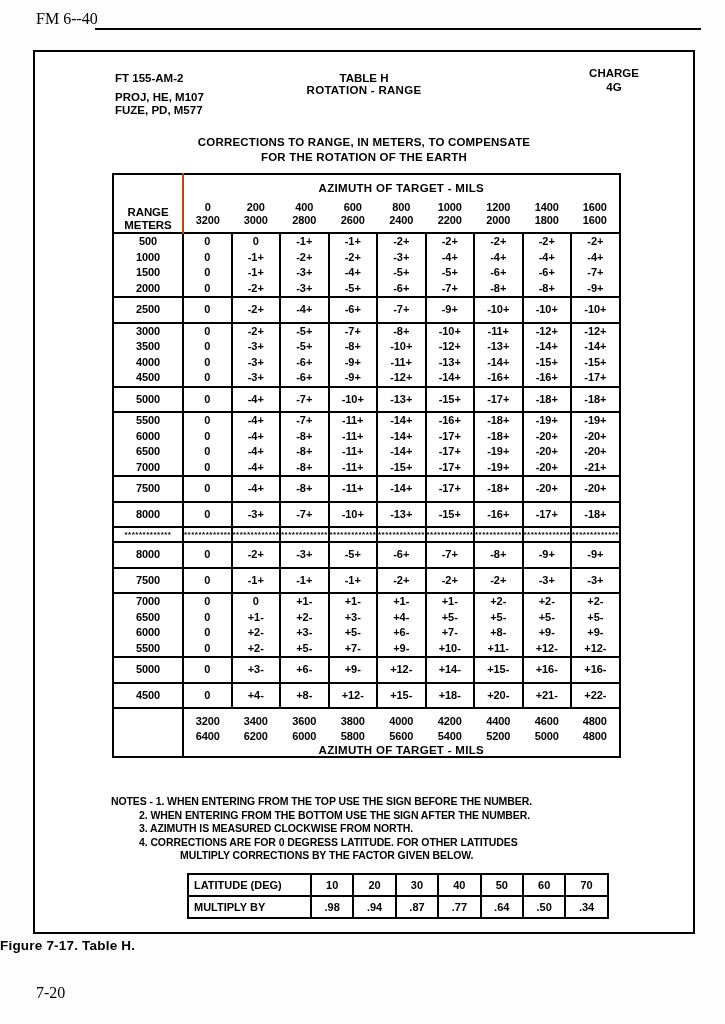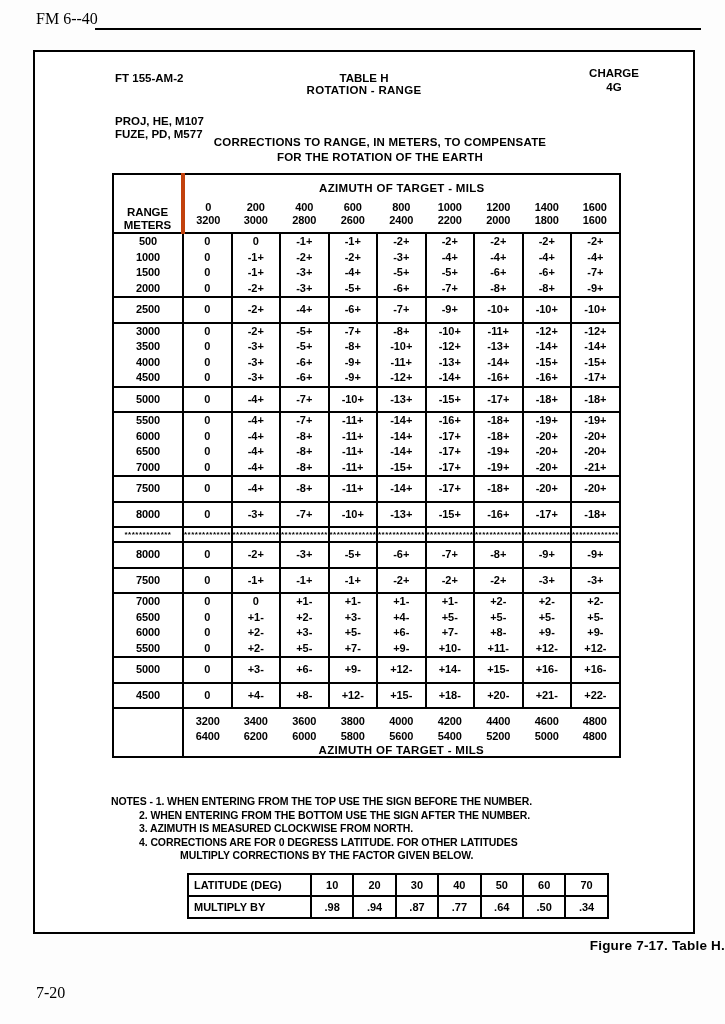--- a/index.html
+++ b/index.html
@@ -4,40 +4,40 @@
 <style>
   html,body{margin:0;padding:0;}
   body{
     width:725px;height:1024px;position:relative;background:#fdfdfd;color:#000;
     font-family:"Liberation Sans",sans-serif;
   }
   
   .fm-header{position:absolute;left:36px;top:10px;font-family:"Liberation Serif",serif;font-size:16px;}
   .header-rule{position:absolute;left:95px;top:28px;width:606px;height:2px;background:#000;}
   .page-number{position:absolute;left:36px;top:984px;font-family:"Liberation Serif",serif;font-size:16px;}
-  .figure-caption{position:absolute;left:0;top:938px;width:725px;text-align:right;
+  .figure-caption{position:absolute;left:0;top:938px;width:725px;text-align:left;
     font-size:13.5px;font-weight:bold;letter-spacing:.2px;}
 
   
   .figure-frame{position:absolute;left:33px;top:50px;width:658px;height:880px;border:2px solid #000;background:#fff;}
   .figure-frame *{font-weight:bold;}
 
   .hdr-left{position:absolute;left:80px;top:20px;font-size:11.5px;line-height:13px;}
-  .hdr-left .ft{margin-bottom:30px;}
+  .hdr-left .ft{margin-bottom:6px;}
   .hdr-center{position:absolute;left:0;top:20px;width:100%;text-align:center;font-size:11.5px;}
   .hdr-center .sub{letter-spacing:.3px;}
   .hdr-right{position:absolute;left:534px;top:14px;width:90px;text-align:center;font-size:11.5px;line-height:14px;}
 
-  .description{position:absolute;left:16px;top:83px;width:100%;text-align:center;font-size:11.5px;line-height:15px;letter-spacing:.2px;}
+  .description{position:absolute;left:0;top:83px;width:100%;text-align:center;font-size:11.5px;line-height:15px;letter-spacing:.2px;}
 
   
   .main-table{position:absolute;left:77px;top:121px;width:507px;border-collapse:collapse;table-layout:fixed;
     border:2px solid #000;font-size:11px;letter-spacing:-.1px;}
   .main-table th,.main-table td{padding:0;text-align:center;font-weight:bold;}
-  .range-head{border-right:4px solid #c2410c;vertical-align:bottom;text-align:left;padding:0 0 2px 2px;font-size:11.5px;line-height:13px;}
+  .range-head{border-right:2px solid #c2410c;vertical-align:bottom;text-align:left;padding:0 0 2px 2px;font-size:11.5px;line-height:13px;}
   .az-head{height:26px;vertical-align:middle;font-size:11.5px;letter-spacing:.3px;}
   #az-col-row th{line-height:13px;padding:0 0 5px;vertical-align:bottom;}
   .main-table tbody{border-top:2px solid #000;margin-left:16px;}
   .main-table .val{border-left:2px solid #000;line-height:15.5px;}
   .main-table .range-cell{border-right:2px solid #000;line-height:15.5px;}
   .main-table tbody.single .val,.main-table tbody.single .range-cell{padding:4px 0;}
   .main-table tbody.sep td{border-left:2px solid #000;font-size:8px;line-height:13px;letter-spacing:.5px;
     overflow:hidden;white-space:nowrap;}
   .main-table tbody.sep td:first-child{border-left:none;}
   .main-table tfoot{border-top:2px solid #000;}

